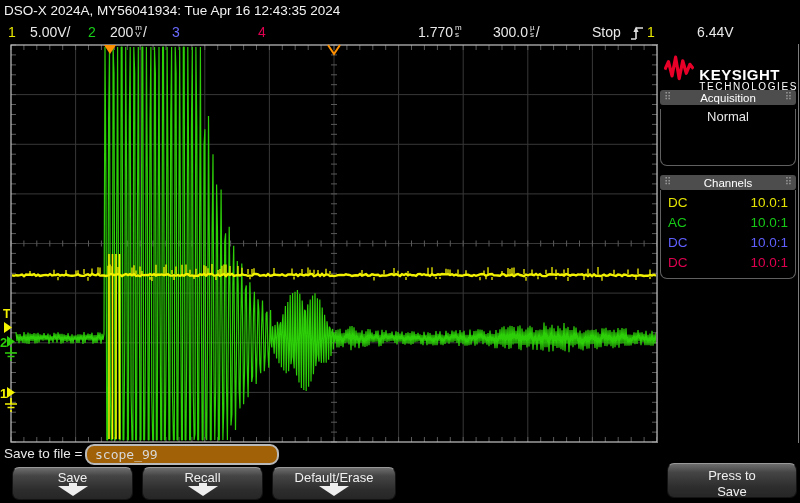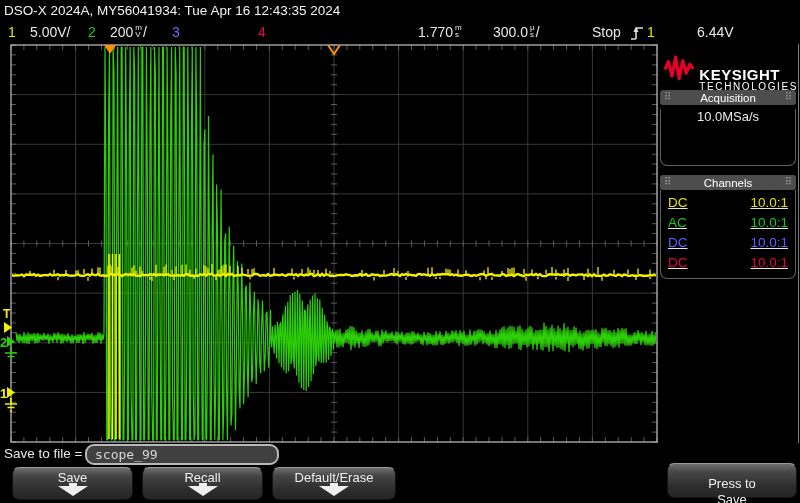--- a/index.html
+++ b/index.html
@@ -18,37 +18,37 @@
   #logo-text{display:flex;flex-direction:column;margin-top:24px;}
   #brand-name{font-size:15px;font-weight:bold;letter-spacing:0.5px;color:#fff;line-height:15px;}
   #brand-sub{font-size:10px;letter-spacing:1.6px;color:#fff;line-height:10px;}
   .sec-header{position:relative;margin:4px 2px 0 2px;height:15px;background:#4d4d4d;border-radius:3px;
               display:flex;align-items:center;justify-content:center;font-size:11.5px;color:#fff;}
   .grip{position:absolute;top:1px;font-family:"DejaVu Sans",sans-serif;font-size:10px;color:#9a9a9a;}
   .grip.l{left:4px}.grip.r{right:4px}
   .sec-box{border:1px solid #606060;border-top:none;border-radius:0 0 7px 7px;margin:0 2px;}
   #acq-box{height:56px;text-align:center;}
   #acq-box div{margin-top:4px;font-size:13px;}
-  #channels-box{height:86px;padding-top:2px;text-decoration:underline;}
+  #channels-box{height:86px;padding-top:2px;}
   .ch-row{height:20px;padding:0 7px;display:flex;justify-content:space-between;align-items:center;font-size:13.5px;}
   
   #save-label{left:4px;top:446px;font-size:13.5px;}
   #filename-box{left:85px;top:444px;width:182px;height:17px;border:2px solid #b9b9b9;border-radius:9px;
-                background:#404040;color:#d8d8d8;font-family:"DejaVu Sans Mono",monospace;font-size:13px;
+                background:#a16207;color:#d8d8d8;font-family:"DejaVu Sans Mono",monospace;font-size:13px;
                 line-height:17px;padding-left:8px;}
   .softkey{top:467px;height:31px;border-radius:7px;border:1px solid #141414;border-top-color:#999;
            background:linear-gradient(#6e6e6e,#454545 25%,#2d2d2d 70%,#262626);text-align:center;}
   .softkey .lbl{font-size:13px;margin-top:2px;color:#f0f0f0;}
   .arrow-wrap{position:absolute;left:50%;transform:translateX(-50%);bottom:3px;width:30px;}
   .arrow-stem{width:8px;height:3px;background:#eee;margin:0 auto;}
   .arrow-tri{width:0;height:0;border-left:15px solid transparent;border-right:15px solid transparent;
              border-top:10px solid #eee;}
   #press-to-save{left:667px;top:463px;width:130px;height:35px;border-radius:7px;border:1px solid #141414;
                  border-top-color:#999;background:linear-gradient(#6e6e6e,#454545 25%,#2d2d2d 70%,#262626);
-                 text-align:center;font-size:13px;line-height:16px;padding-top:12px;box-sizing:border-box;color:#f0f0f0;}
+                 text-align:center;font-size:13px;line-height:16px;padding-top:4px;box-sizing:border-box;color:#f0f0f0;}
 </style>
 </head>
 <body>
 
 <div id="screen">
 
   <div id="title-bar" class="abs">DSO-X 2024A, MY56041934: Tue Apr 16 12:43:35 2024</div>
 
   <span class="abs st yellow" style="left:8px">1</span>
   <span class="abs st" style="left:30px">5.00V/</span>
@@ -120,21 +120,21 @@
         <span id="brand-name">KEYSIGHT</span>
         <span id="brand-sub">TECHNOLOGIES</span>
       </div>
     </div>
     <div class="sec-header">
       <span class="grip l">⠿</span>
       <span>Acquisition</span>
       <span class="grip r">⠿</span>
     </div>
     <div class="sec-box" id="acq-box">
-      <div>10.0MSa/s</div>
+      <div>Normal</div>
     </div>
     <div class="sec-header" style="margin-top:9px">
       <span class="grip l">⠿</span>
       <span>Channels</span>
       <span class="grip r">⠿</span>
     </div>
     <div class="sec-box" id="channels-box">
         <div class="ch-row" style="color: rgb(227, 227, 0);">
           <span>DC</span>
           <span>10.0:1</span>

